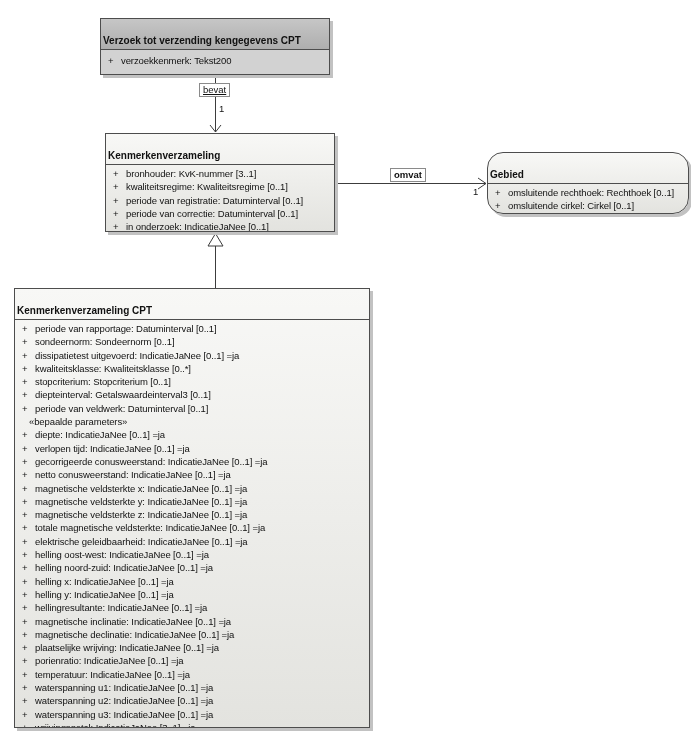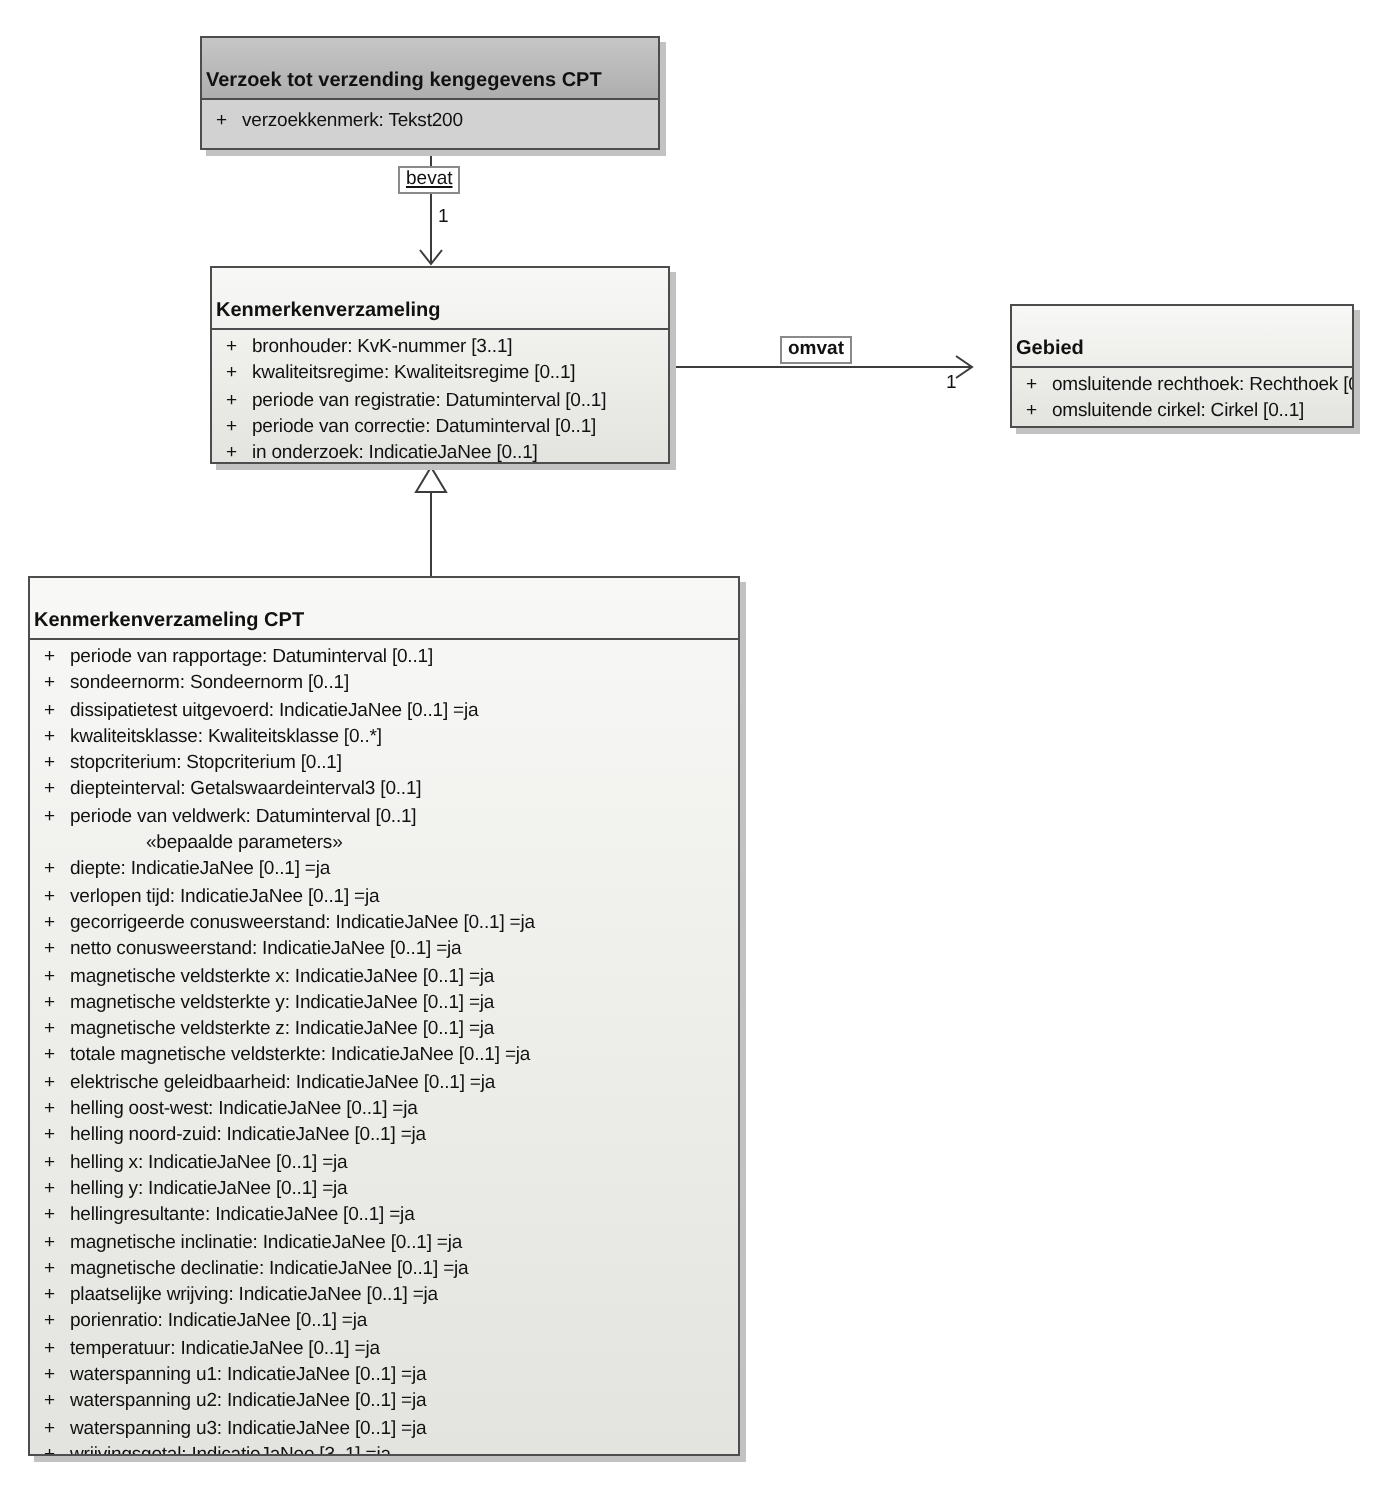--- a/index.html
+++ b/index.html
@@ -30,21 +30,21 @@
   }
   .class-body { padding: 2px 0 0 0; }
   .attr-row {
     display: flex;
     line-height: 13.3px;
     padding: 0 4px 0 7px;
     white-space: nowrap;
     letter-spacing: -0.1px;
   }
   .attr-row .vis { width: 13px; flex: 0 0 13px; }
-  .attr-row.stereotype { padding-left: 14px; margin-left: 44px; }
+  .attr-row.stereotype { padding-left: 14px; }
 
   .uml-class.request {
     background: var(--request-body-bg, #d2d2d2);
   }
   .uml-class.request .class-header {
     background: linear-gradient(180deg, #c6c6c6, var(--request-header-bg, #aeaeae));
   }
   .uml-class.request .class-body { padding-top: 4px; }
 
   .conn-label {
@@ -59,21 +59,21 @@
   .conn-mult {
     position: absolute;
     font-size: 9.5px;
     line-height: 11px;
     white-space: nowrap;
   }
 
   
   #cls-request        { left: 100px; top: 18px;  width: 230px; height: 57px; }
   #cls-verzameling    { left: 105px; top: 133px; width: 230px; height: 99px; }
-  #cls-gebied         { left: 505px; top: 152px; width: 172px; height: 62px; }
+  #cls-gebied         { left: 487px; top: 152px; width: 202px; height: 62px; border-radius: 16px; }
   #cls-cpt            { left: 14px;  top: 288px; width: 356px; height: 440px; }
 
   #lbl-bevat { left: 199px; top: 83px; text-decoration: underline; }
   #mult-bevat { left: 219px; top: 103px; }
   #lbl-omvat { left: 390px; top: 168px; font-weight: bold; }
   #mult-omvat { left: 473px; top: 186px; }
 </style>
 </head>
 <body>
 

